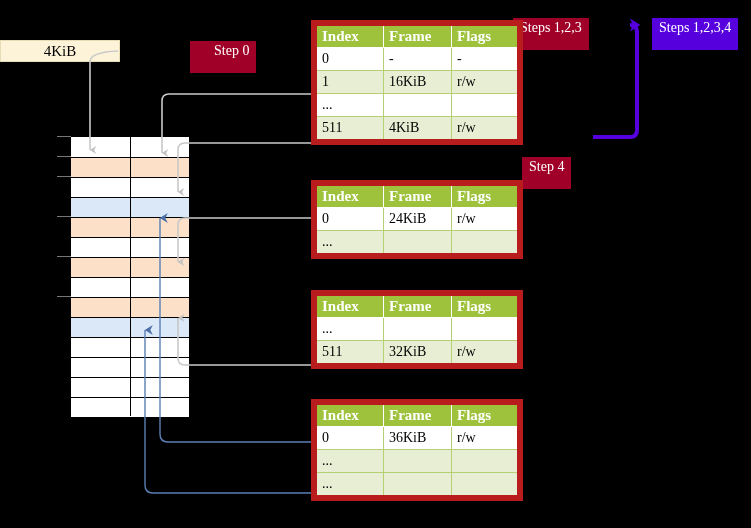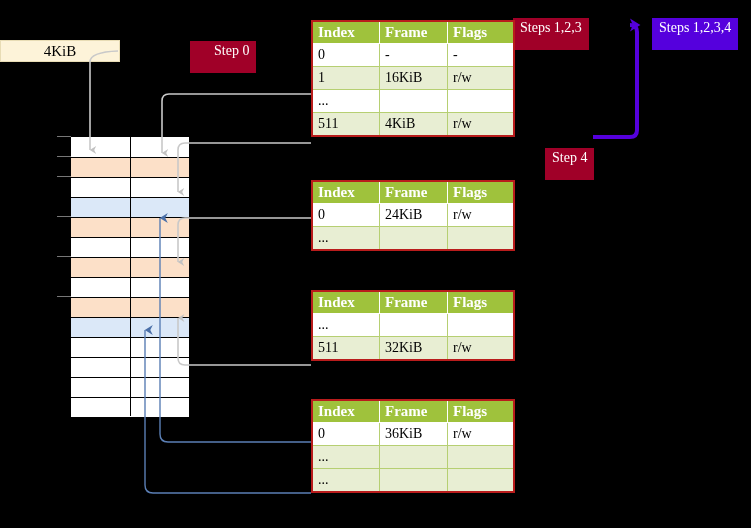--- a/index.html
+++ b/index.html
@@ -24,21 +24,21 @@
     text-align:center;
   }
   .steptag.red{background:#a00028;}
   .steptag.blue{background:#5500dd;}
 
   
   .ptable{
     border-collapse:collapse;
     font-size:14px;
     background:#eab308;
-    border:2px solid #b91c1c;
+    border:6px solid #b91c1c;
   }
   .ptable th{
     background:#9fc23c;color:#ffffff;
     font-weight:bold;text-align:left;
     padding:2px 5px;border:1px solid #ffffff;
     font-size:15px;
   }
   .ptable td{
     border:1px solid #b6cf72;
     padding:2px 5px;color:#000;height:18px;
@@ -69,21 +69,21 @@
 <div id="stage">
 
   <div class="abs sizebox" id="sizebox" style="left:0px;top:40px;width:120px;">4KiB</div>
 
   <div class="abs steptag red" style="left:190px;top:41px;padding-left:24px;">Step 0</div>
 
   <div class="abs steptag red" style="left:513px;top:18px;">Steps 1,2,3</div>
 
   <div class="abs steptag blue" style="left:652px;top:18px;">Steps 1,2,3,4</div>
 
-  <div class="abs steptag red" style="left:522px;top:148px;margin-left:23px;">Step 4</div>
+  <div class="abs steptag red" style="left:522px;top:157px;">Step 4</div>
 
   <div class="abs" id="memcol" style="left:70px;top:136px;width:120px;height:280px;">
       <div class="memrow white" style="top: 0px; height: 20px; border-top: none;"></div>
       <div class="memrow orange" style="top: 20px; height: 20px;"></div>
       <div class="memrow white" style="top: 40px; height: 20px;"></div>
       <div class="memrow bluefill" style="top: 60px; height: 20px;"></div>
       <div class="memrow orange" style="top: 80px; height: 20px;"></div>
       <div class="memrow white" style="top: 100px; height: 20px;"></div>
       <div class="memrow orange" style="top: 120px; height: 20px;"></div>
       <div class="memrow white" style="top: 140px; height: 20px;"></div>

